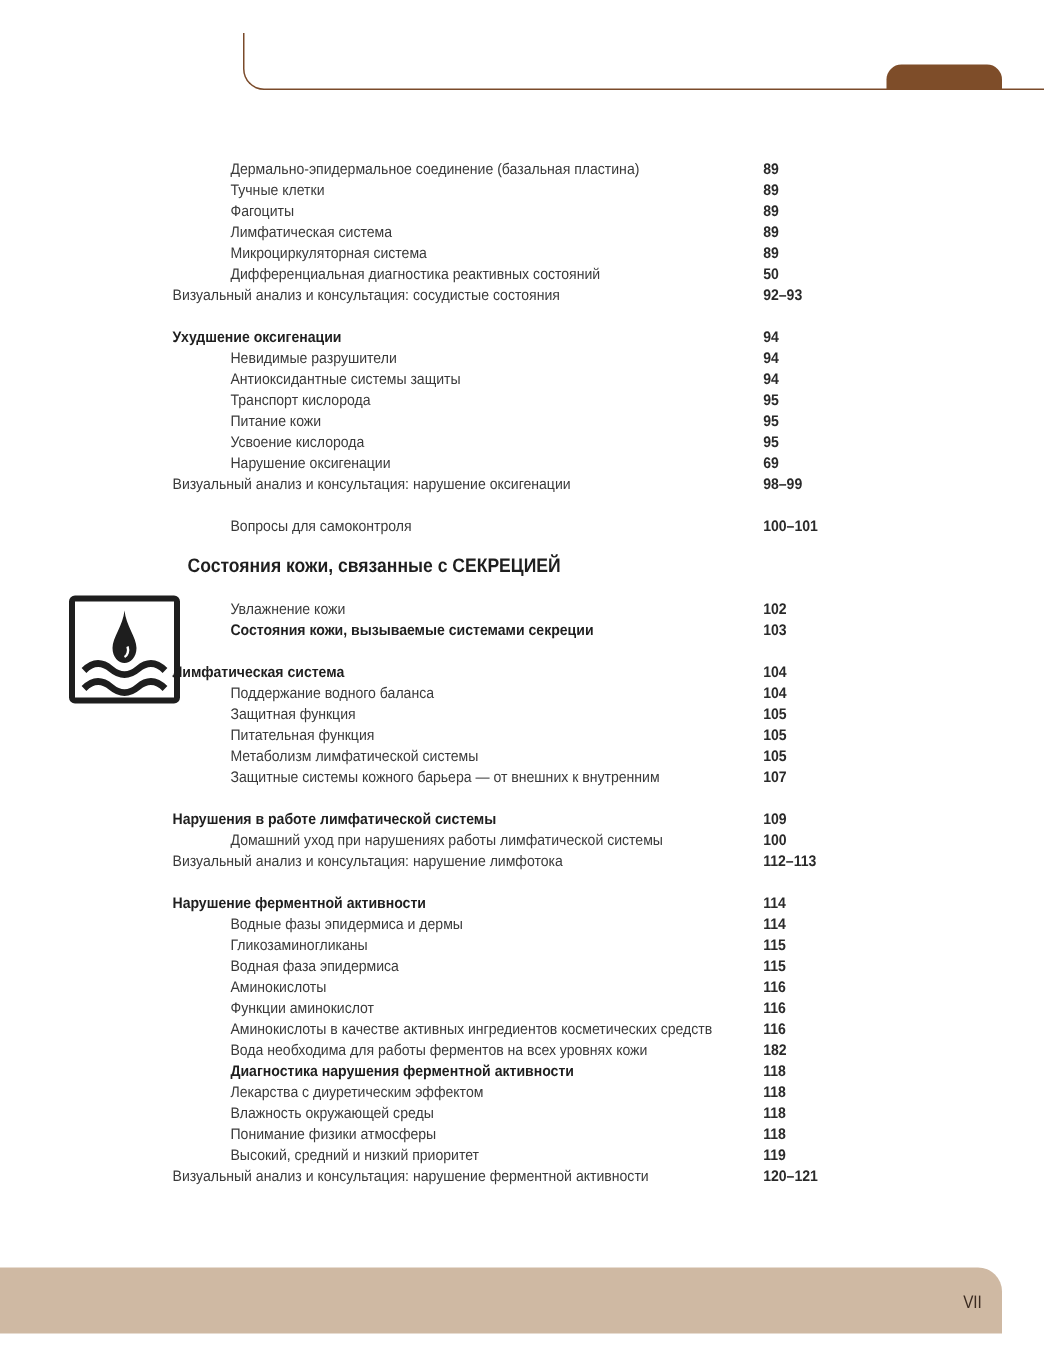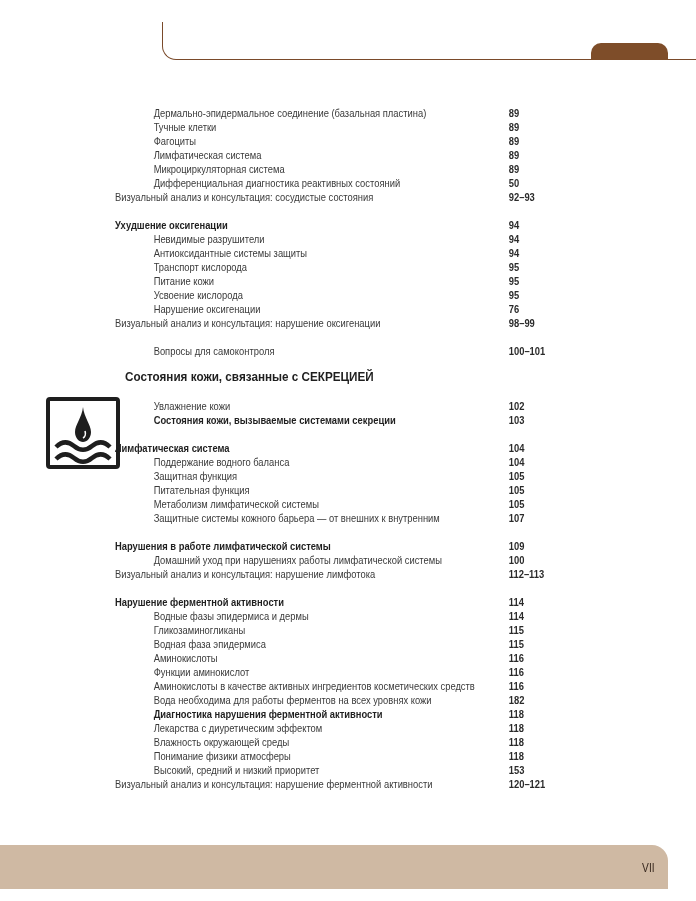--- a/index.html
+++ b/index.html
@@ -81,21 +81,21 @@
     <div class="row lvl1" style="top: 275px;">
       <span class="t">Питание кожи</span>
       <span class="p">95</span>
     </div>
     <div class="row lvl1" style="top: 289px;">
       <span class="t">Усвоение кислорода</span>
       <span class="p">95</span>
     </div>
     <div class="row lvl1" style="top: 303px;">
       <span class="t">Нарушение оксигенации</span>
-      <span class="p">76</span>
+      <span class="p">69</span>
     </div>
     <div class="row lvl0" style="top: 317px;">
       <span class="t">Визуальный анализ и консультация: нарушение оксигенации</span>
       <span class="p">98–99</span>
     </div>
     <div class="row lvl1" style="top: 345px;">
       <span class="t">Вопросы для самоконтроля</span>
       <span class="p">100–101</span>
     </div>
   </div>
@@ -199,21 +199,21 @@
     <div class="row lvl1" style="top: 736px;">
       <span class="t">Влажность окружающей среды</span>
       <span class="p">118</span>
     </div>
     <div class="row lvl1" style="top: 750px;">
       <span class="t">Понимание физики атмосферы</span>
       <span class="p">118</span>
     </div>
     <div class="row lvl1" style="top: 764px;">
       <span class="t">Высокий, средний и низкий приоритет</span>
-      <span class="p">153</span>
+      <span class="p">119</span>
     </div>
     <div class="row lvl0" style="top: 778px;">
       <span class="t">Визуальный анализ и консультация: нарушение ферментной активности</span>
       <span class="p">120–121</span>
     </div>
   </div>
 
 <div class="footer">
   <span class="pg">VII</span>
 </div>

